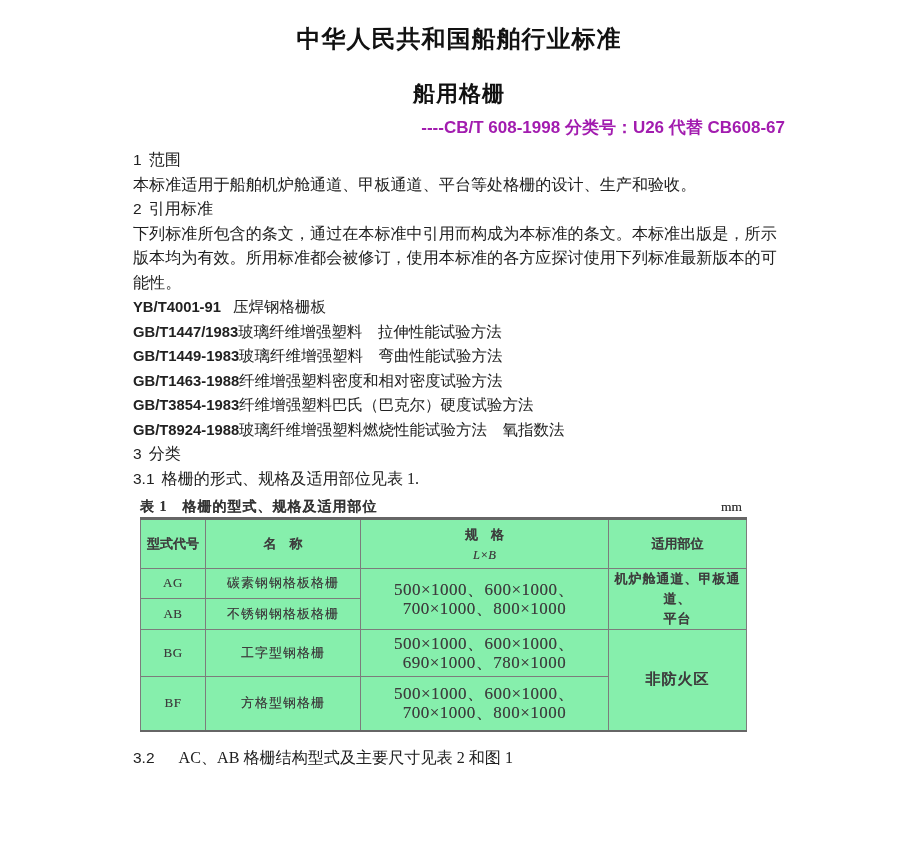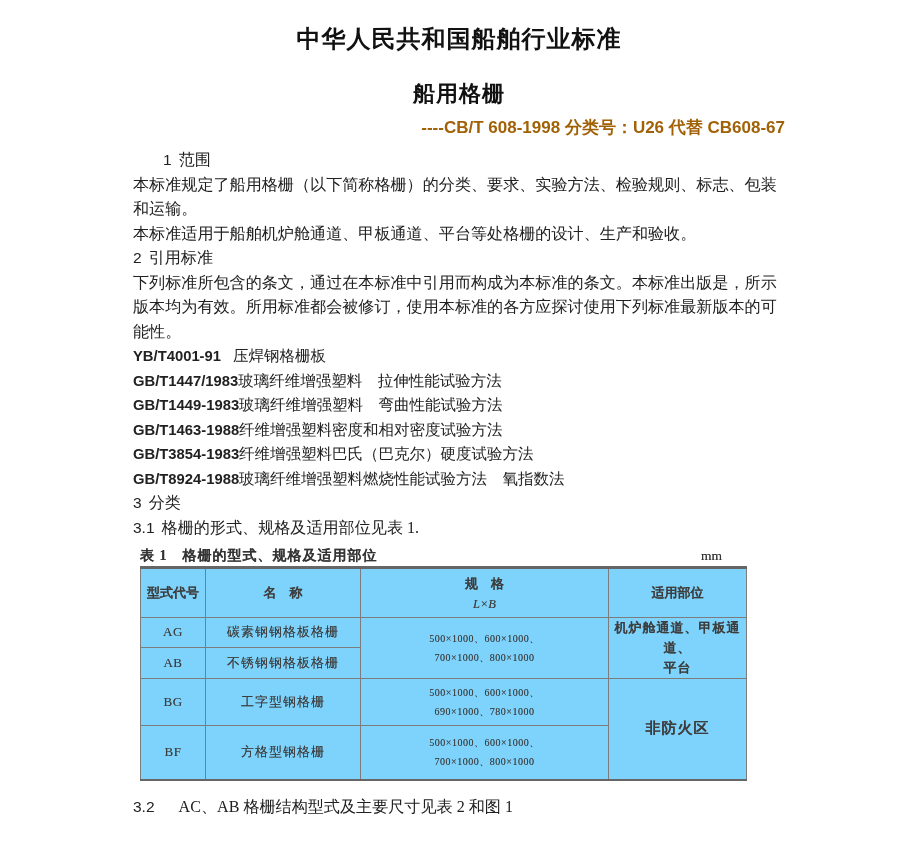--- a/index.html
+++ b/index.html
@@ -5,65 +5,64 @@
   html,body { margin:0; padding:0; }
   body {
     width:907px; height:855px; background:#ffffff; overflow:hidden;
     color:#212121;
     font-family:"Liberation Serif","DejaVu Serif",serif;
   }
   .page { box-sizing:border-box; width:907px; height:855px; padding:24px 122px 0 133px; }
 
   .doc-title { margin:0; font-size:24px; font-weight:700; text-align:center; line-height:30px; letter-spacing:1px; color:#111; }
   .doc-subtitle { margin:26px 0 0 0; font-size:22px; font-weight:700; text-align:center; line-height:28px; letter-spacing:1px; color:#111; }
-  .std-line { margin-top:8px; text-align:right; font-family:"Liberation Sans","DejaVu Sans",sans-serif; font-size:17px; font-weight:700; line-height:24px; color:#a16207; }
+  .std-line { margin-top:8px; text-align:right; font-family:"Liberation Sans","DejaVu Sans",sans-serif; font-size:17px; font-weight:700; line-height:24px; color:#a21caf; }
 
   .sec-head { margin:0; font-size:16.1px; line-height:24.5px; }
   .sec-head .num { font-family:"Liberation Sans","DejaVu Sans",sans-serif; font-size:15.5px; margin-right:7px; }
-  .mt8 { margin-top:8px;margin-left:30px; }
+  .mt8 { margin-top:8px; }
   .para { margin:0; font-size:16.1px; line-height:24.5px; }
 
   .ref-list { margin:0; padding:0; list-style:none; }
   .ref-item { font-size:15.5px; line-height:24.5px; white-space:nowrap; }
   .ref-code { display:inline-block; min-width:100px; font-family:"Liberation Sans","DejaVu Sans",sans-serif; font-weight:600; font-size:14.8px; }
 
   
   .tbl-wrap { margin-top:6px; }
   .tbl-caption-row { position:relative; width:606px; margin-left:7px; text-align:left;
     font-size:14px; font-weight:700; line-height:20px; color:#333; letter-spacing:1px;
     text-shadow:0 0 .4px rgba(60,60,60,.7); }
-  .tbl-unit { position:absolute; right:24px; bottom:0; font-weight:400; letter-spacing:0;
+  .tbl-unit { position:absolute; right:4px; bottom:0; font-weight:400; letter-spacing:0;
     font-size:13.5px; font-family:"Liberation Serif","DejaVu Serif",serif; }
   table.tbl { width:606px; margin-left:7px; border-collapse:collapse; table-layout:fixed;
-    color:#3d3d3d; background:#7dd3fc;
+    color:#3d3d3d; background:#86efac;
     border:1px solid #666; border-top-width:3px; border-bottom-width:2px;
     text-shadow:0 0 .4px rgba(70,70,70,.6); }
   .tbl th, .tbl td { border:1px solid #7c7c7c; padding:0; text-align:center; vertical-align:middle; }
   .tbl th { font-size:13px; font-weight:600; }
   .lxb { font-style:italic; font-weight:400; font-size:12.5px; margin-top:4px; font-family:"Liberation Serif","DejaVu Serif",serif; }
   .code-cell { font-size:13px; letter-spacing:.5px; }
   .name-cell { font-size:13px; font-weight:400; letter-spacing:1px; }
-  .spec-cell { font-size:10px; line-height:19px; letter-spacing:.5px; }
+  .spec-cell { font-size:17px; line-height:19px; letter-spacing:.5px; }
   .app-cell { font-size:13px; font-weight:600; text-align:left; padding:0 7px; line-height:20px; letter-spacing:1px; }
   .app-cell-center { font-size:15px; font-weight:600; text-align:center; letter-spacing:1px; }
 
   .s32 { margin-top:14px; font-size:16.1px; line-height:24px; }
   .s32 .num { font-family:"Liberation Sans","DejaVu Sans",sans-serif; font-size:15.5px; margin-right:24px; }
 </style>
 </head>
 <body>
 
 <div class="page">
 
   <h1 class="doc-title">中华人民共和国船舶行业标准</h1>
   <h2 class="doc-subtitle">船用格栅</h2>
   <div class="std-line">----CB/T 608-1998 分类号：U26 代替 CB608-67</div>
 
   <p class="sec-head mt8"><span class="num">1</span><span>范围</span></p>
-  <p class="para">本标准规定了船用格栅（以下简称格栅）的分类、要求、实验方法、检验规则、标志、包装和运输。</p>
   <p class="para">本标准适用于船舶机炉舱通道、甲板通道、平台等处格栅的设计、生产和验收。</p>
 
   <p class="sec-head"><span class="num">2</span><span>引用标准</span></p>
   <p class="para">下列标准所包含的条文，通过在本标准中引用而构成为本标准的条文。本标准出版是，所示版本均为有效。所用标准都会被修订，使用本标准的各方应探讨使用下列标准最新版本的可能性。</p>
 
   <ul class="ref-list">
     <li class="ref-item"><span class="ref-code">YB/T4001-91</span><span>压焊钢格栅板</span></li>
     <li class="ref-item"><span class="ref-code">GB/T1447/1983</span><span>玻璃纤维增强塑料　拉伸性能试验方法</span></li>
     <li class="ref-item"><span class="ref-code">GB/T1449-1983</span><span>玻璃纤维增强塑料　弯曲性能试验方法</span></li>
     <li class="ref-item"><span class="ref-code">GB/T1463-1988</span><span>纤维增强塑料密度和相对密度试验方法</span></li>

